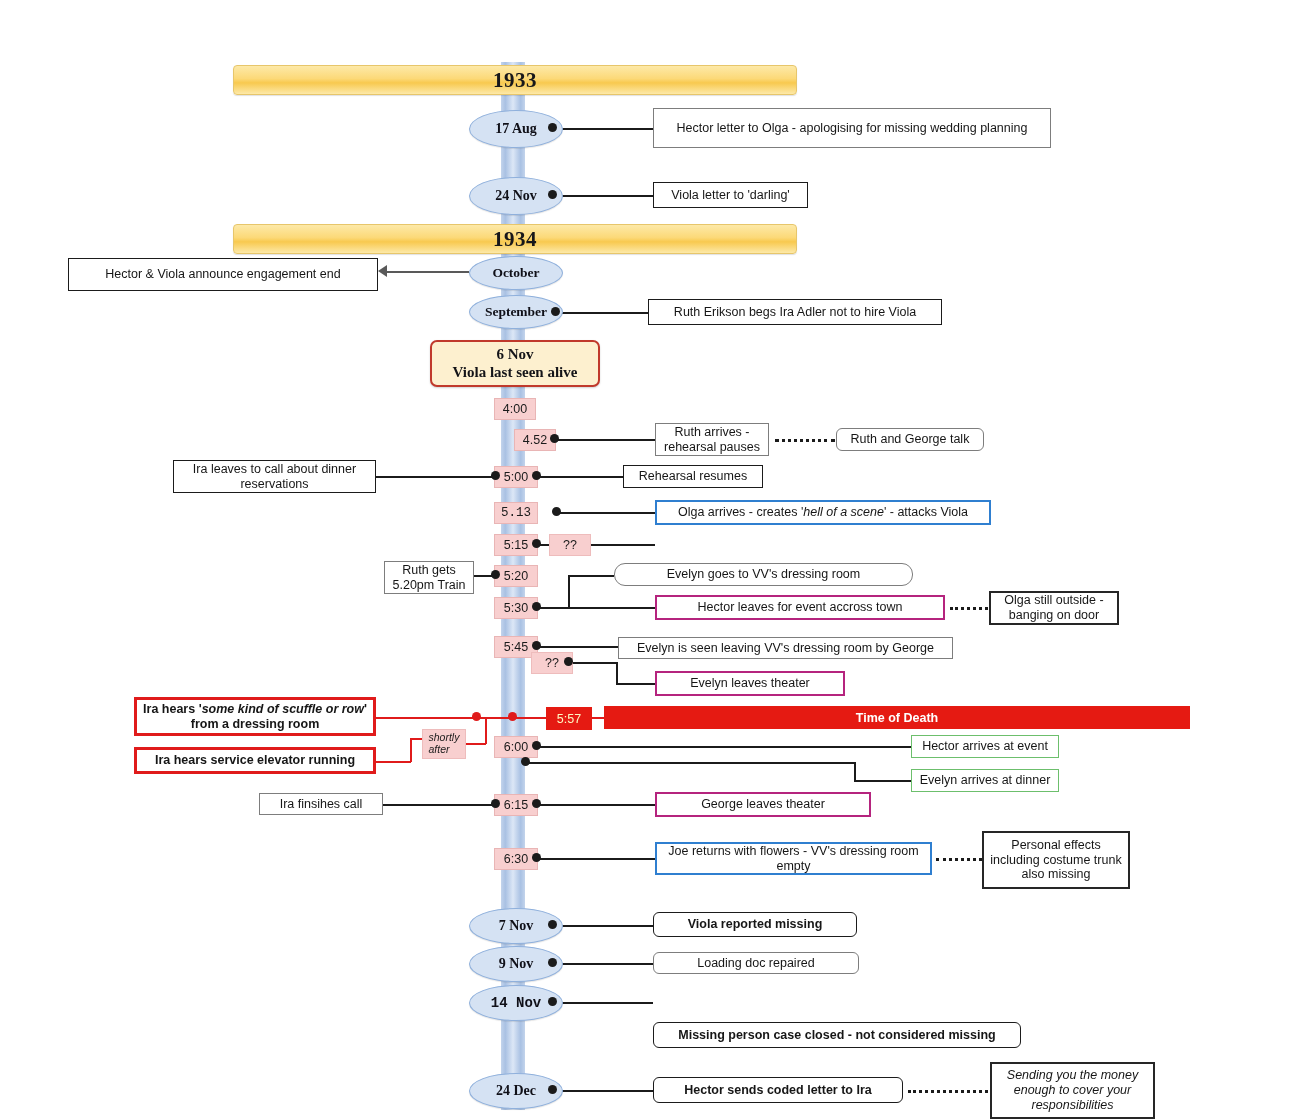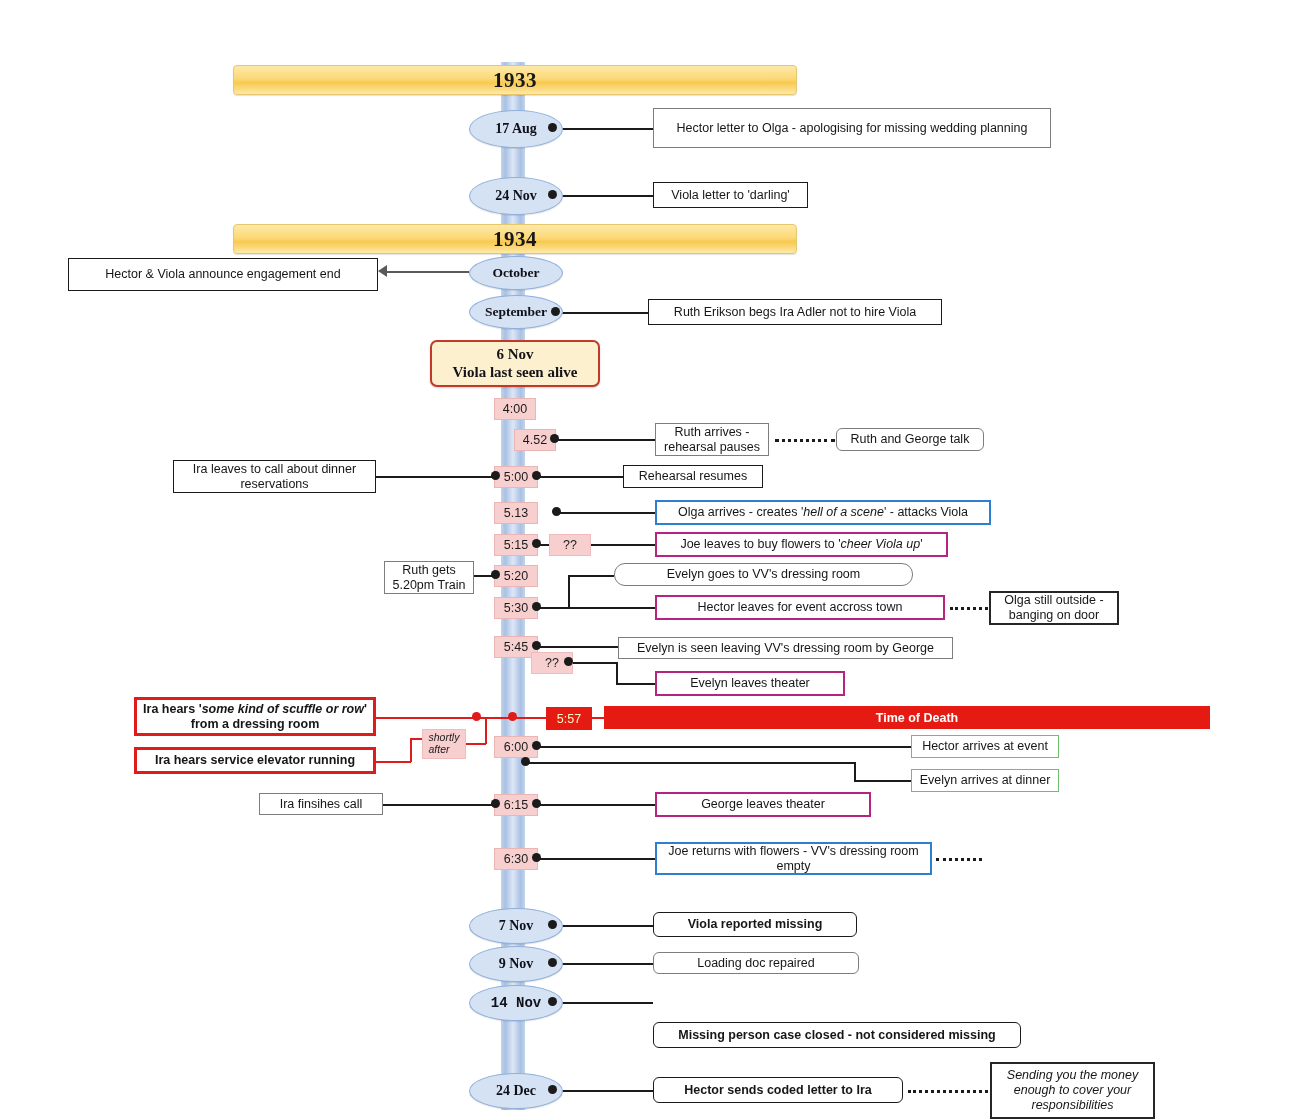--- a/index.html
+++ b/index.html
@@ -164,39 +164,34 @@
   <div class="ebox gray round" style="left:836px;top:428px;width:148px;height:23px;">Ruth and George talk</div>
 
   <div class="chip" style="left:494px;top:466px;width:42px;height:20px;">5:00</div>
   <div class="dot" style="left:491px;top:471px;"></div>
   <div class="h" style="left:375px;top:476px;width:118px;"></div>
   <div class="ebox black" style="left:173px;top:460px;width:203px;height:33px;">Ira leaves to call about dinner reservations</div>
   <div class="dot" style="left:532px;top:471px;"></div>
   <div class="h" style="left:537px;top:476px;width:86px;"></div>
   <div class="ebox black" style="left:623px;top:465px;width:140px;height:23px;">Rehearsal resumes</div>
 
-  <div class="chip" style="left:494px;top:502px;width:42px;height:20px;">5.13</div>
+  <div class="chip" style="left:494px;top:502px;width:42px;height:20px;font-family:Liberation Mono, monospace;">5.13</div>
   <div class="dot" style="left:552px;top:507px;"></div>
   <div class="h" style="left:557px;top:512px;width:98px;"></div>
   <div class="ebox blue" style="left:655px;top:500px;width:336px;height:25px;">
     <span>Olga arrives - creates '</span>
       <i>hell of a scene</i>
       <span>' - attacks Viola</span>
   </div>
 
   <div class="chip" style="left:494px;top:534px;width:42px;height:20px;">5:15</div>
   <div class="dot" style="left:532px;top:539px;"></div>
   <div class="h" style="left:537px;top:544px;width:12px;"></div>
   <div class="chip qq" style="left:549px;top:534px;width:40px;height:20px;">??</div>
   <div class="h" style="left:589px;top:544px;width:66px;"></div>
-  <div class="ebox magenta" style="left:655px;top:532px;width:293px;height:25px;">
-    <span>Joe leaves to buy flowers to '</span>
-      <i>cheer Viola up</i>
-      <span>'</span>
-  </div>
 
   <div class="chip" style="left:494px;top:565px;width:42px;height:20px;">5:20</div>
   <div class="dot" style="left:491px;top:570px;"></div>
   <div class="h" style="left:473px;top:575px;width:20px;"></div>
   <div class="ebox gray" style="left:384px;top:561px;width:90px;height:33px;flex-direction:column;">
     <div>Ruth gets</div>
     <div>5.20pm Train</div>
   </div>
 
   <div class="chip" style="left:494px;top:597px;width:42px;height:20px;">5:30</div>
@@ -224,21 +219,21 @@
   <div class="ebox red" style="left:134px;top:697px;width:242px;height:39px;">
     <div style="font-weight:bold;">
       <span>Ira hears '</span><i>some kind of scuffle or row</i><span>' from a dressing room</span>
     </div>
   </div>
   <div class="h red" style="left:376px;top:717px;width:170px;"></div>
   <div class="dot red" style="left:472px;top:712px;"></div>
   <div class="dot red" style="left:508px;top:712px;"></div>
   <div class="chip red-chip" style="left:546px;top:707px;width:44px;height:21px;">5:57</div>
   <div class="h red" style="left:590px;top:717px;width:14px;"></div>
-  <div class="tod" style="left:604px;top:706px;width:586px;height:23px;padding-left:20px;">Time of Death</div>
+  <div class="tod" style="left:604px;top:706px;width:586px;height:23px;">Time of Death</div>
 
   <div class="ebox red" style="left:134px;top:747px;width:242px;height:27px;font-weight:bold;">Ira hears service elevator running</div>
   <div class="h red" style="left:376px;top:761px;width:35px;"></div>
   <div class="v red" style="left:410px;top:738px;height:24px;"></div>
   <div class="h red" style="left:410px;top:738px;width:12px;"></div>
   <div class="chip qq" style="left:422px;top:729px;width:42px;height:28px;flex-direction:column;font-size:10.5px;font-style:italic;line-height:1.1;">
     <span>
         <div>shortly</div>
         <div>after</div>
       </span>
@@ -262,20 +257,21 @@
   <div class="ebox gray" style="left:259px;top:793px;width:124px;height:22px;">Ira finsihes call</div>
   <div class="dot" style="left:532px;top:799px;"></div>
   <div class="h" style="left:537px;top:804px;width:118px;"></div>
   <div class="ebox magenta" style="left:655px;top:792px;width:216px;height:25px;">George leaves theater</div>
 
   <div class="chip" style="left:494px;top:848px;width:42px;height:20px;">6:30</div>
   <div class="dot" style="left:532px;top:853px;"></div>
   <div class="h" style="left:537px;top:858px;width:118px;"></div>
   <div class="ebox blue" style="left:655px;top:842px;width:277px;height:33px;">Joe returns with flowers - VV's dressing room empty</div>
   <div class="dotted" style="left:936px;top:858px;width:46px;"></div>
+  <div class="ebox thick" style="left:982px;top:831px;width:148px;height:58px;">Personal effects including costume trunk also missing</div>
 
   <div class="ellipse" style="left:469px;top:908px;width:92px;height:34px;font-size:14px;">
     <span>7 Nov</span>
   </div>
   <div class="dot" style="left:548px;top:920px;"></div>
   <div class="h" style="left:553px;top:925px;width:100px;"></div>
   <div class="ebox black round bold" style="left:653px;top:912px;width:204px;height:25px;">Viola reported missing</div>
 
   <div class="ellipse" style="left:469px;top:946px;width:92px;height:34px;font-size:14px;">
     <span>9 Nov</span>

